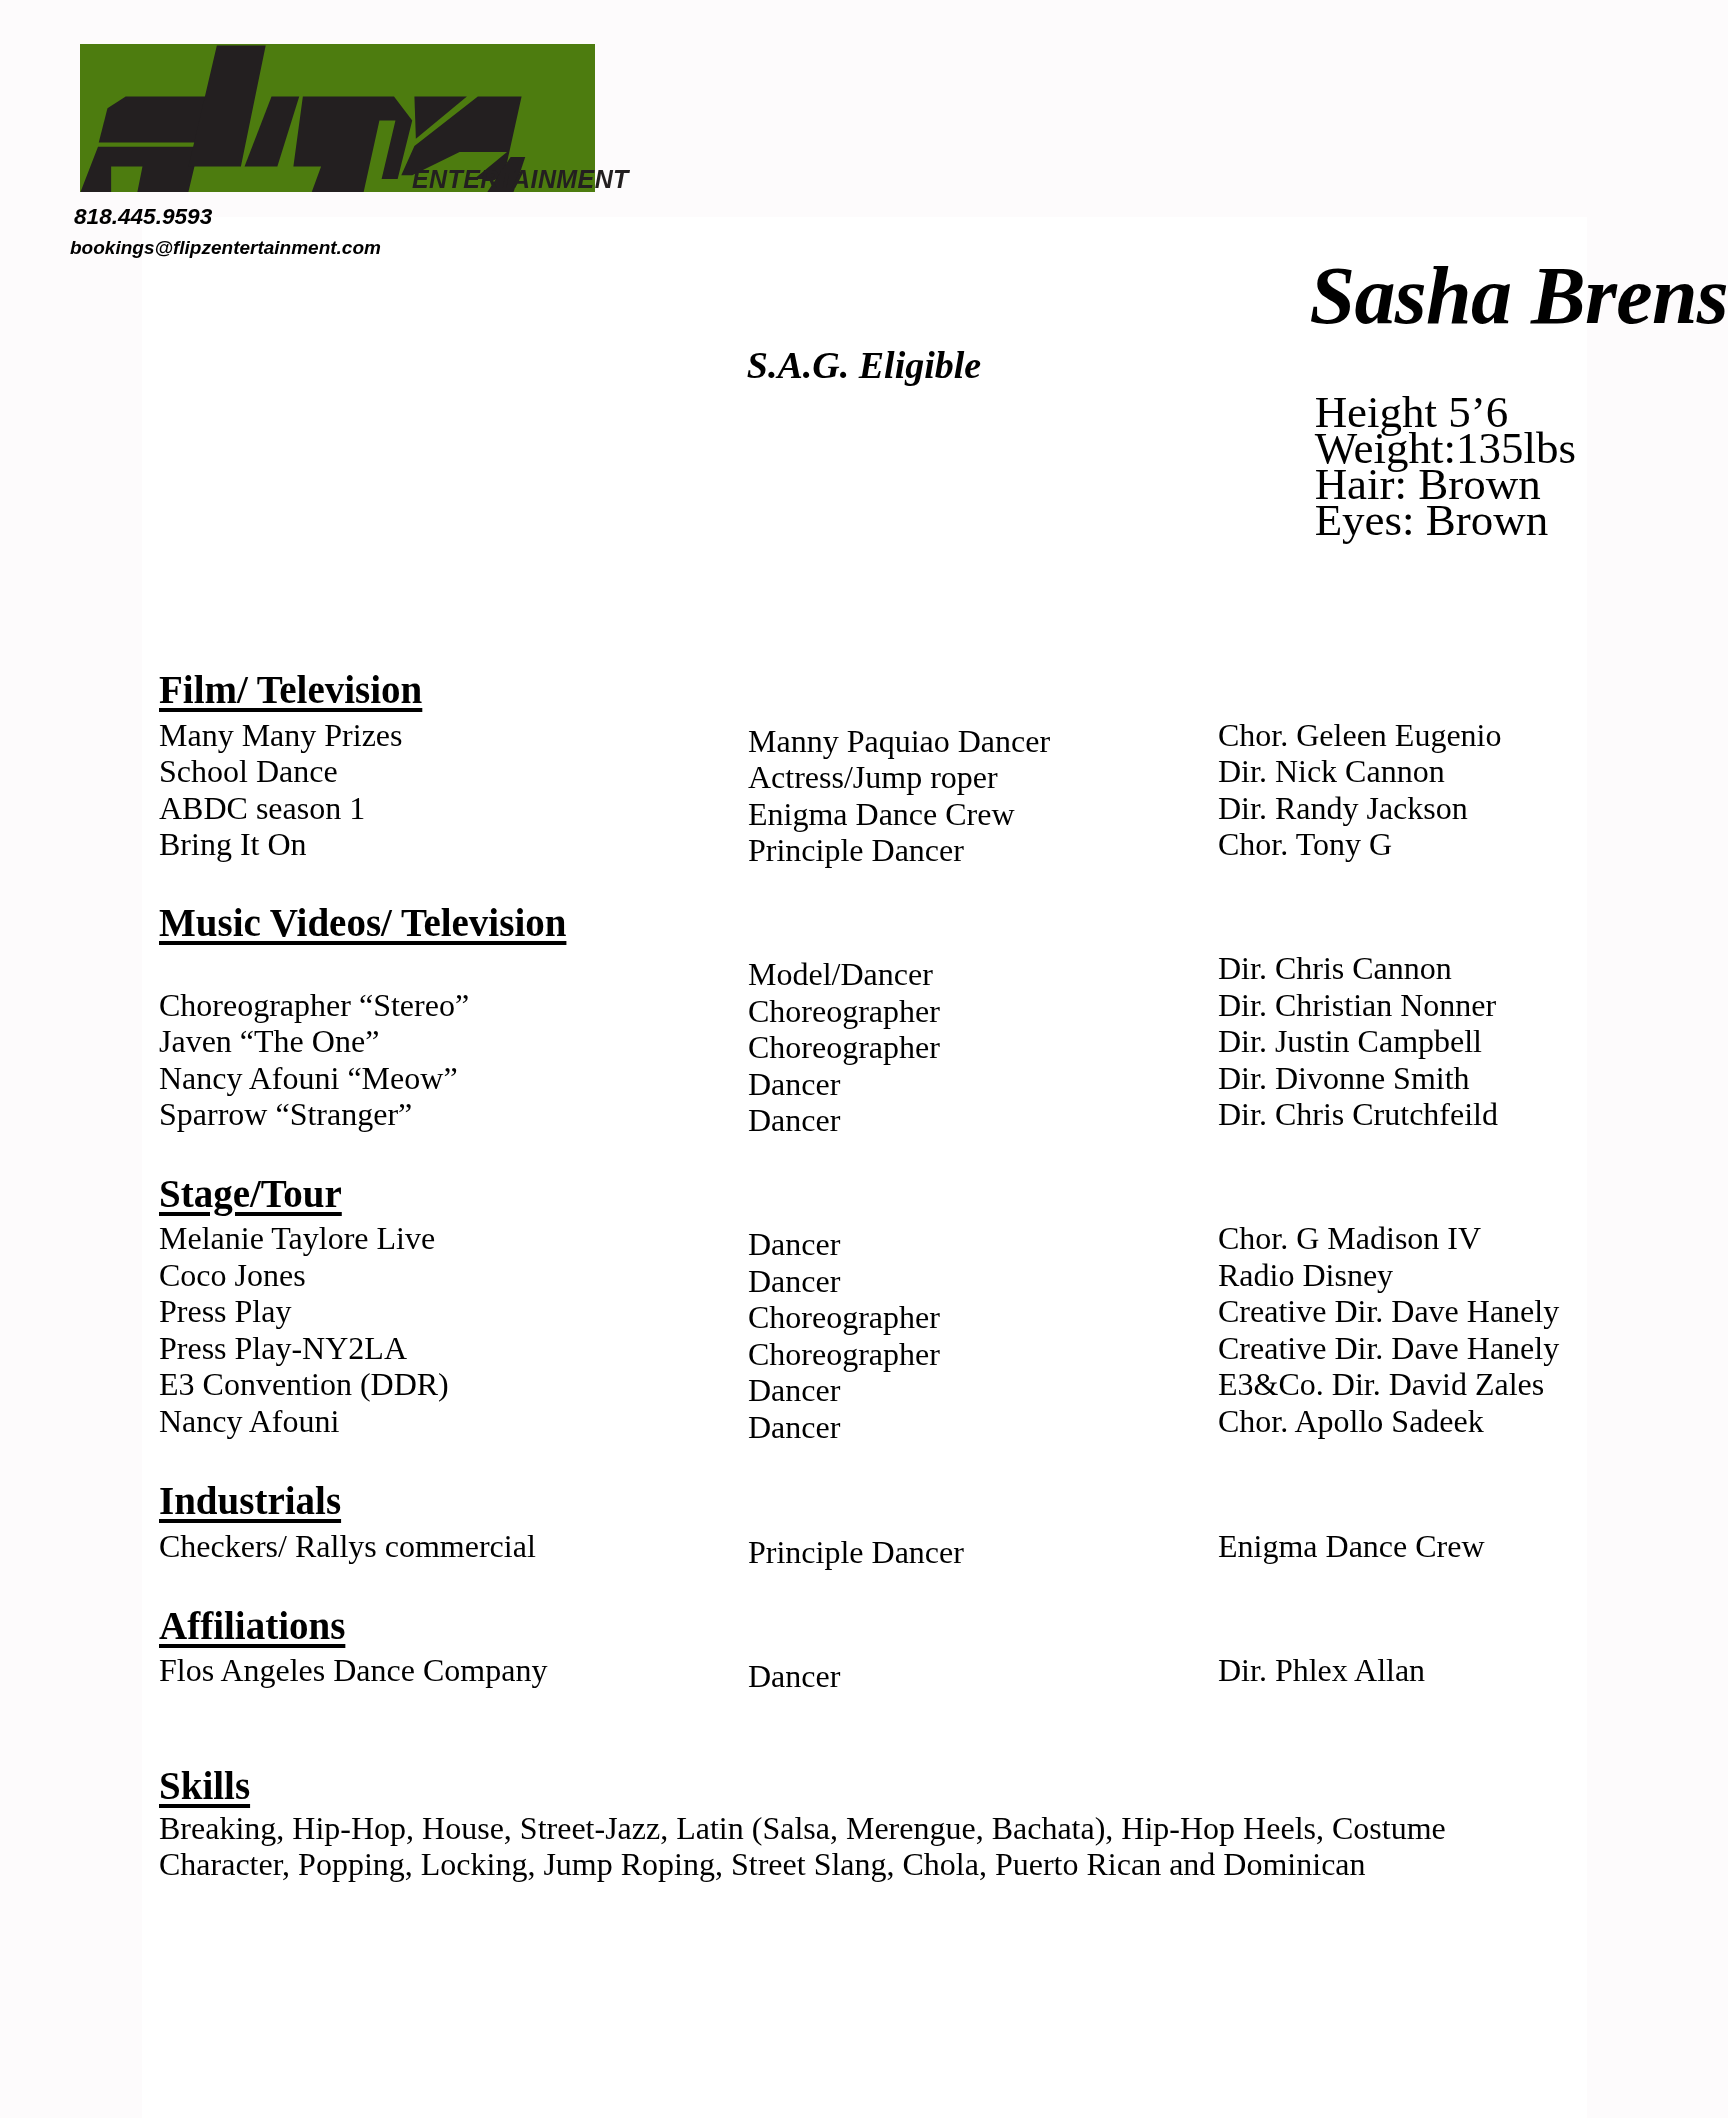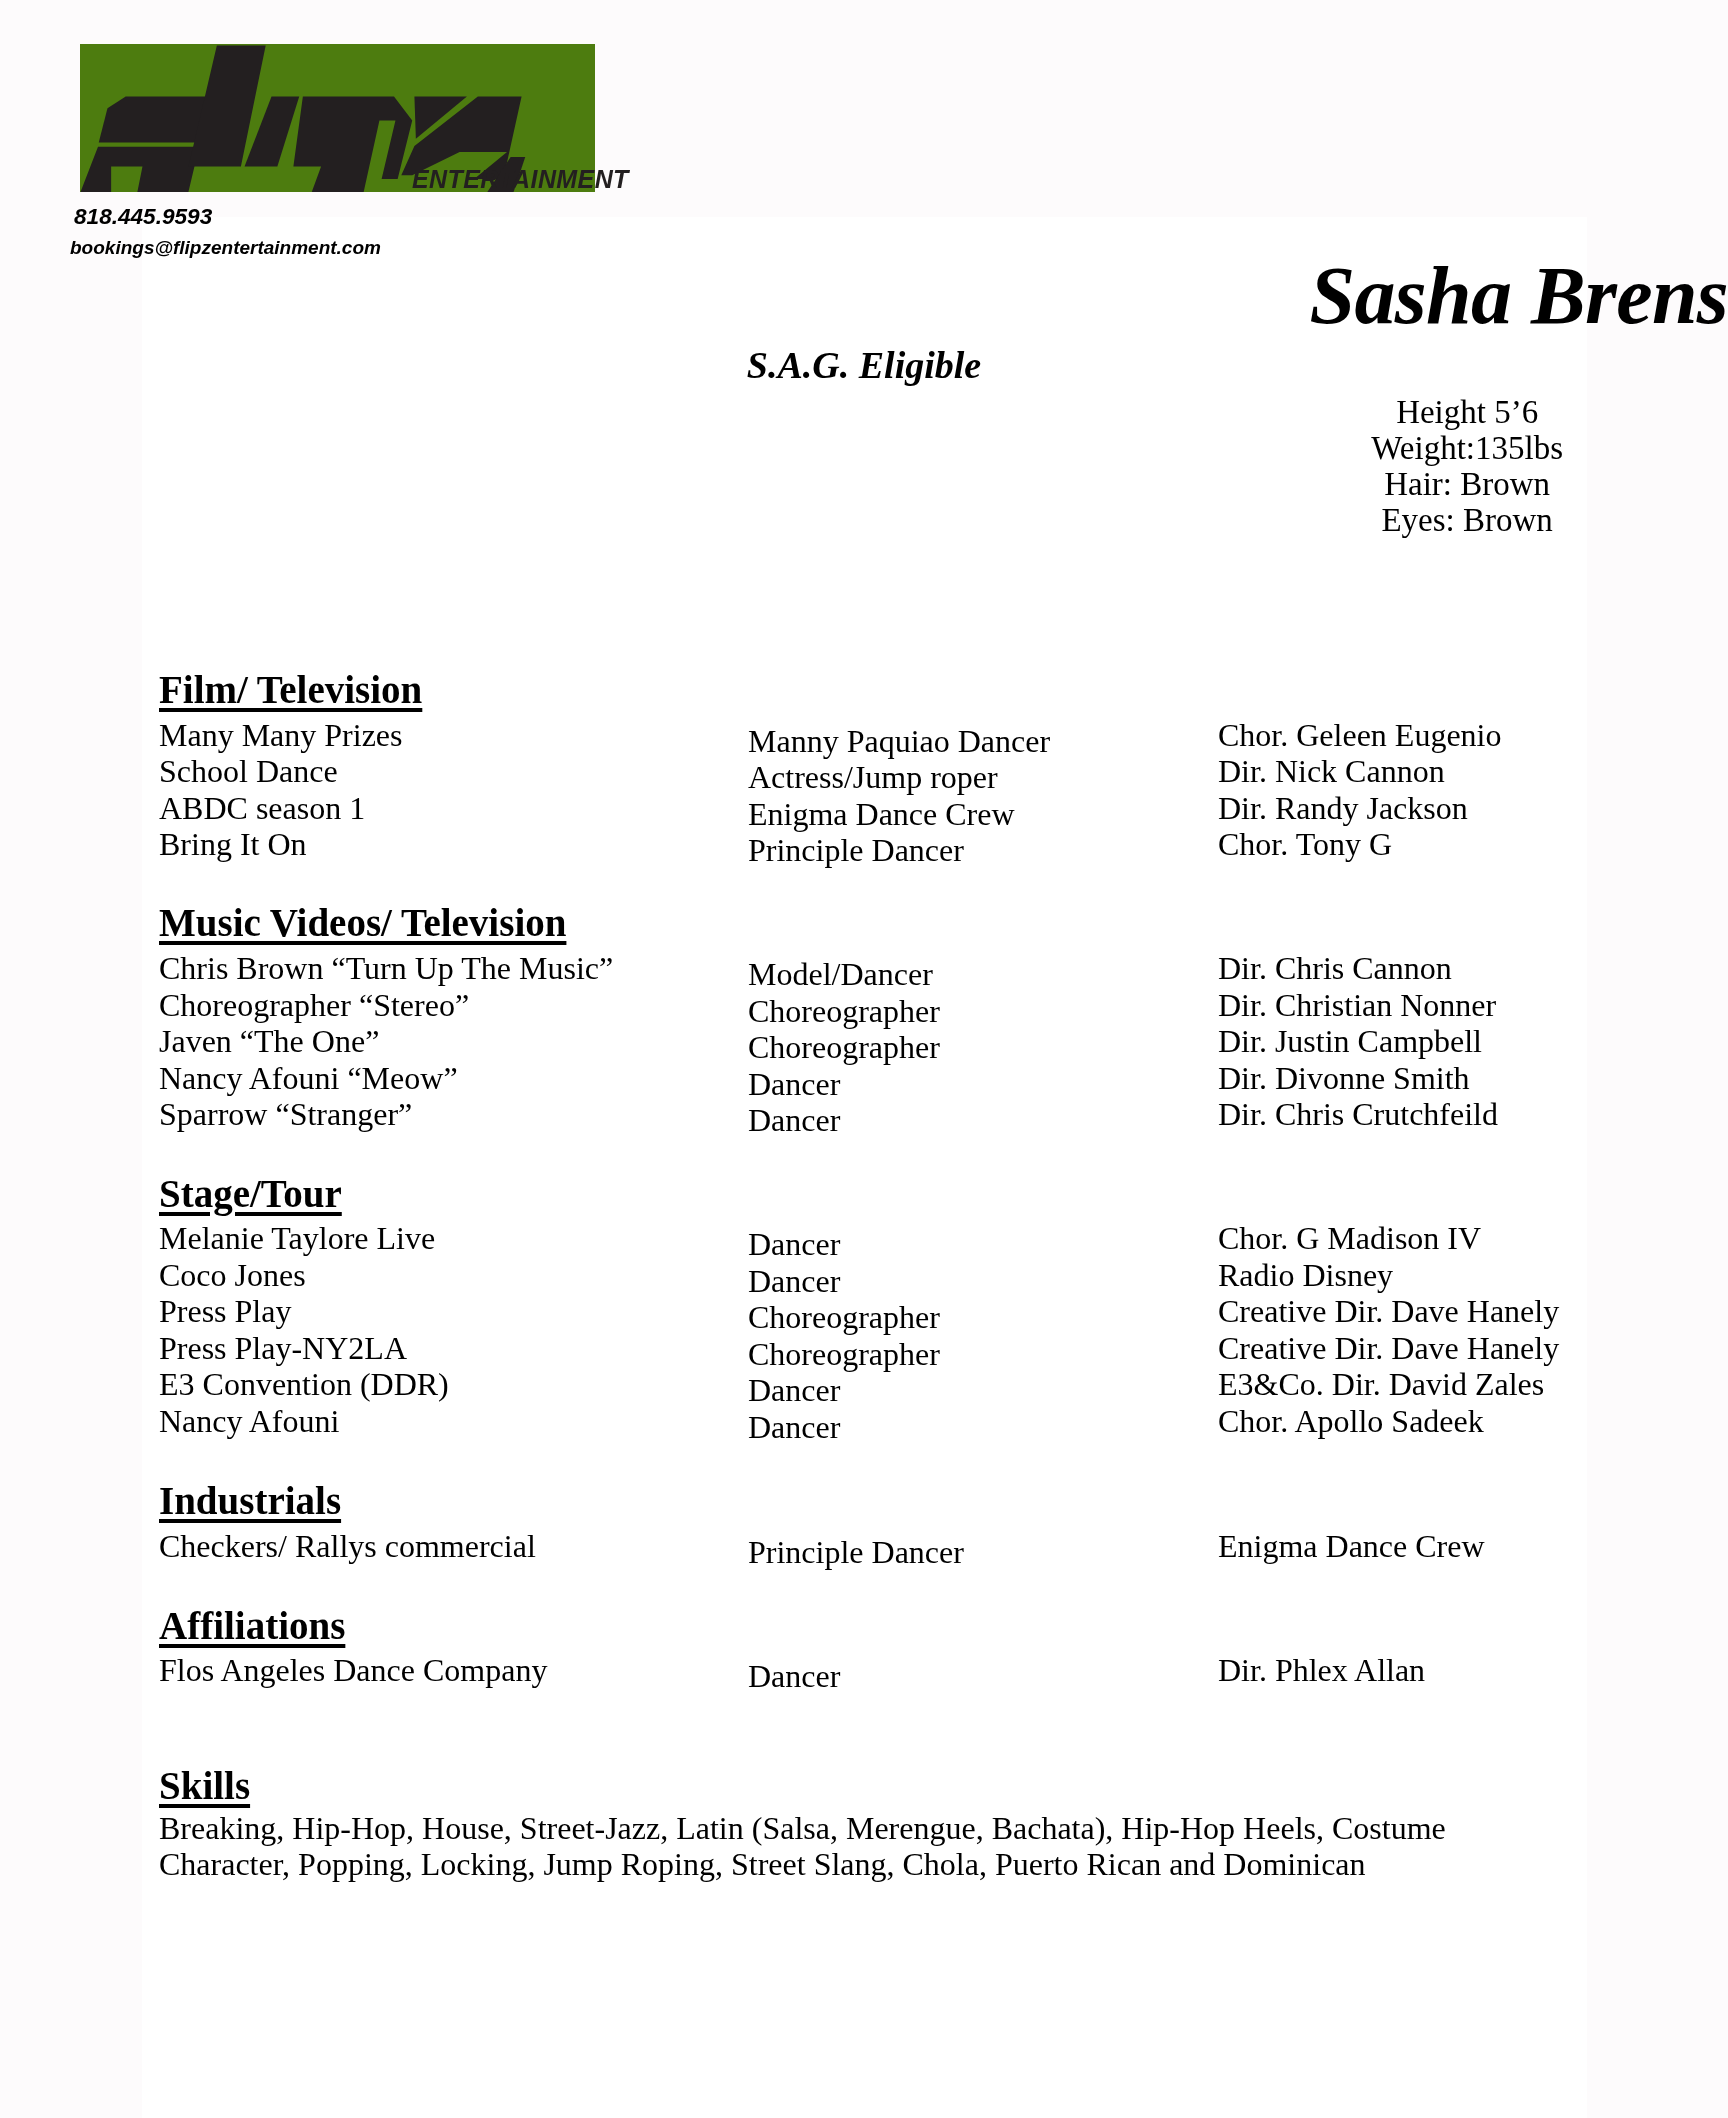--- a/index.html
+++ b/index.html
@@ -34,22 +34,22 @@
       position: absolute; left: 0; width: 1728px; top: 255px; text-align: right;
       font-weight: bold; font-style: italic; font-size: 82px; line-height: 1;
       letter-spacing: -0.7px;
     }
     .name-inner { display: inline-block; margin-left: 0; }
     .sag {
       position: absolute; left: 0; width: 1728px; top: 346px; text-align: center;
       font-weight: bold; font-style: italic; font-size: 38px; line-height: 1;
     }
     .stats {
-      position: absolute; right: 165px; top: 394px; text-align: center;
-      font-size: 33px; line-height: 36px;
+      position: absolute; right: 152px; top: 394px; text-align: left;
+      font-size: 45px; line-height: 36px;
     }
     .stats div { white-space: nowrap; }
 
     .section-title {
       position: absolute; left: 159px; font-weight: bold; font-size: 39px; line-height: 1;
       text-decoration: underline; text-decoration-thickness: 3.6px; text-underline-offset: 5.1px;
       white-space: nowrap;
     }
     .row {
       position: absolute; left: 0; width: 1728px; height: 36px;
@@ -122,21 +122,20 @@
   <span class="c3">Dir. Randy Jackson</span>
 </div>
 <div class="row" style="top:826px">
   <span class="c1">Bring It On</span>
   <span class="c2">Principle Dancer</span>
   <span class="c3">Chor. Tony G</span>
 </div>
 
 <div class="section-title" style="top:903px">Music Videos/ Television</div>
 <div class="row" style="top:950px">
-  <span class="c1">Chris Brown “Turn Up The Music”</span>
   <span class="c2">Model/Dancer</span>
   <span class="c3">Dir. Chris Cannon</span>
 </div>
 <div class="row" style="top:987px">
   <span class="c1">Choreographer “Stereo”</span>
   <span class="c2">Choreographer</span>
   <span class="c3">Dir. Christian Nonner</span>
 </div>
 <div class="row" style="top:1023px">
   <span class="c1">Javen “The One”</span>

